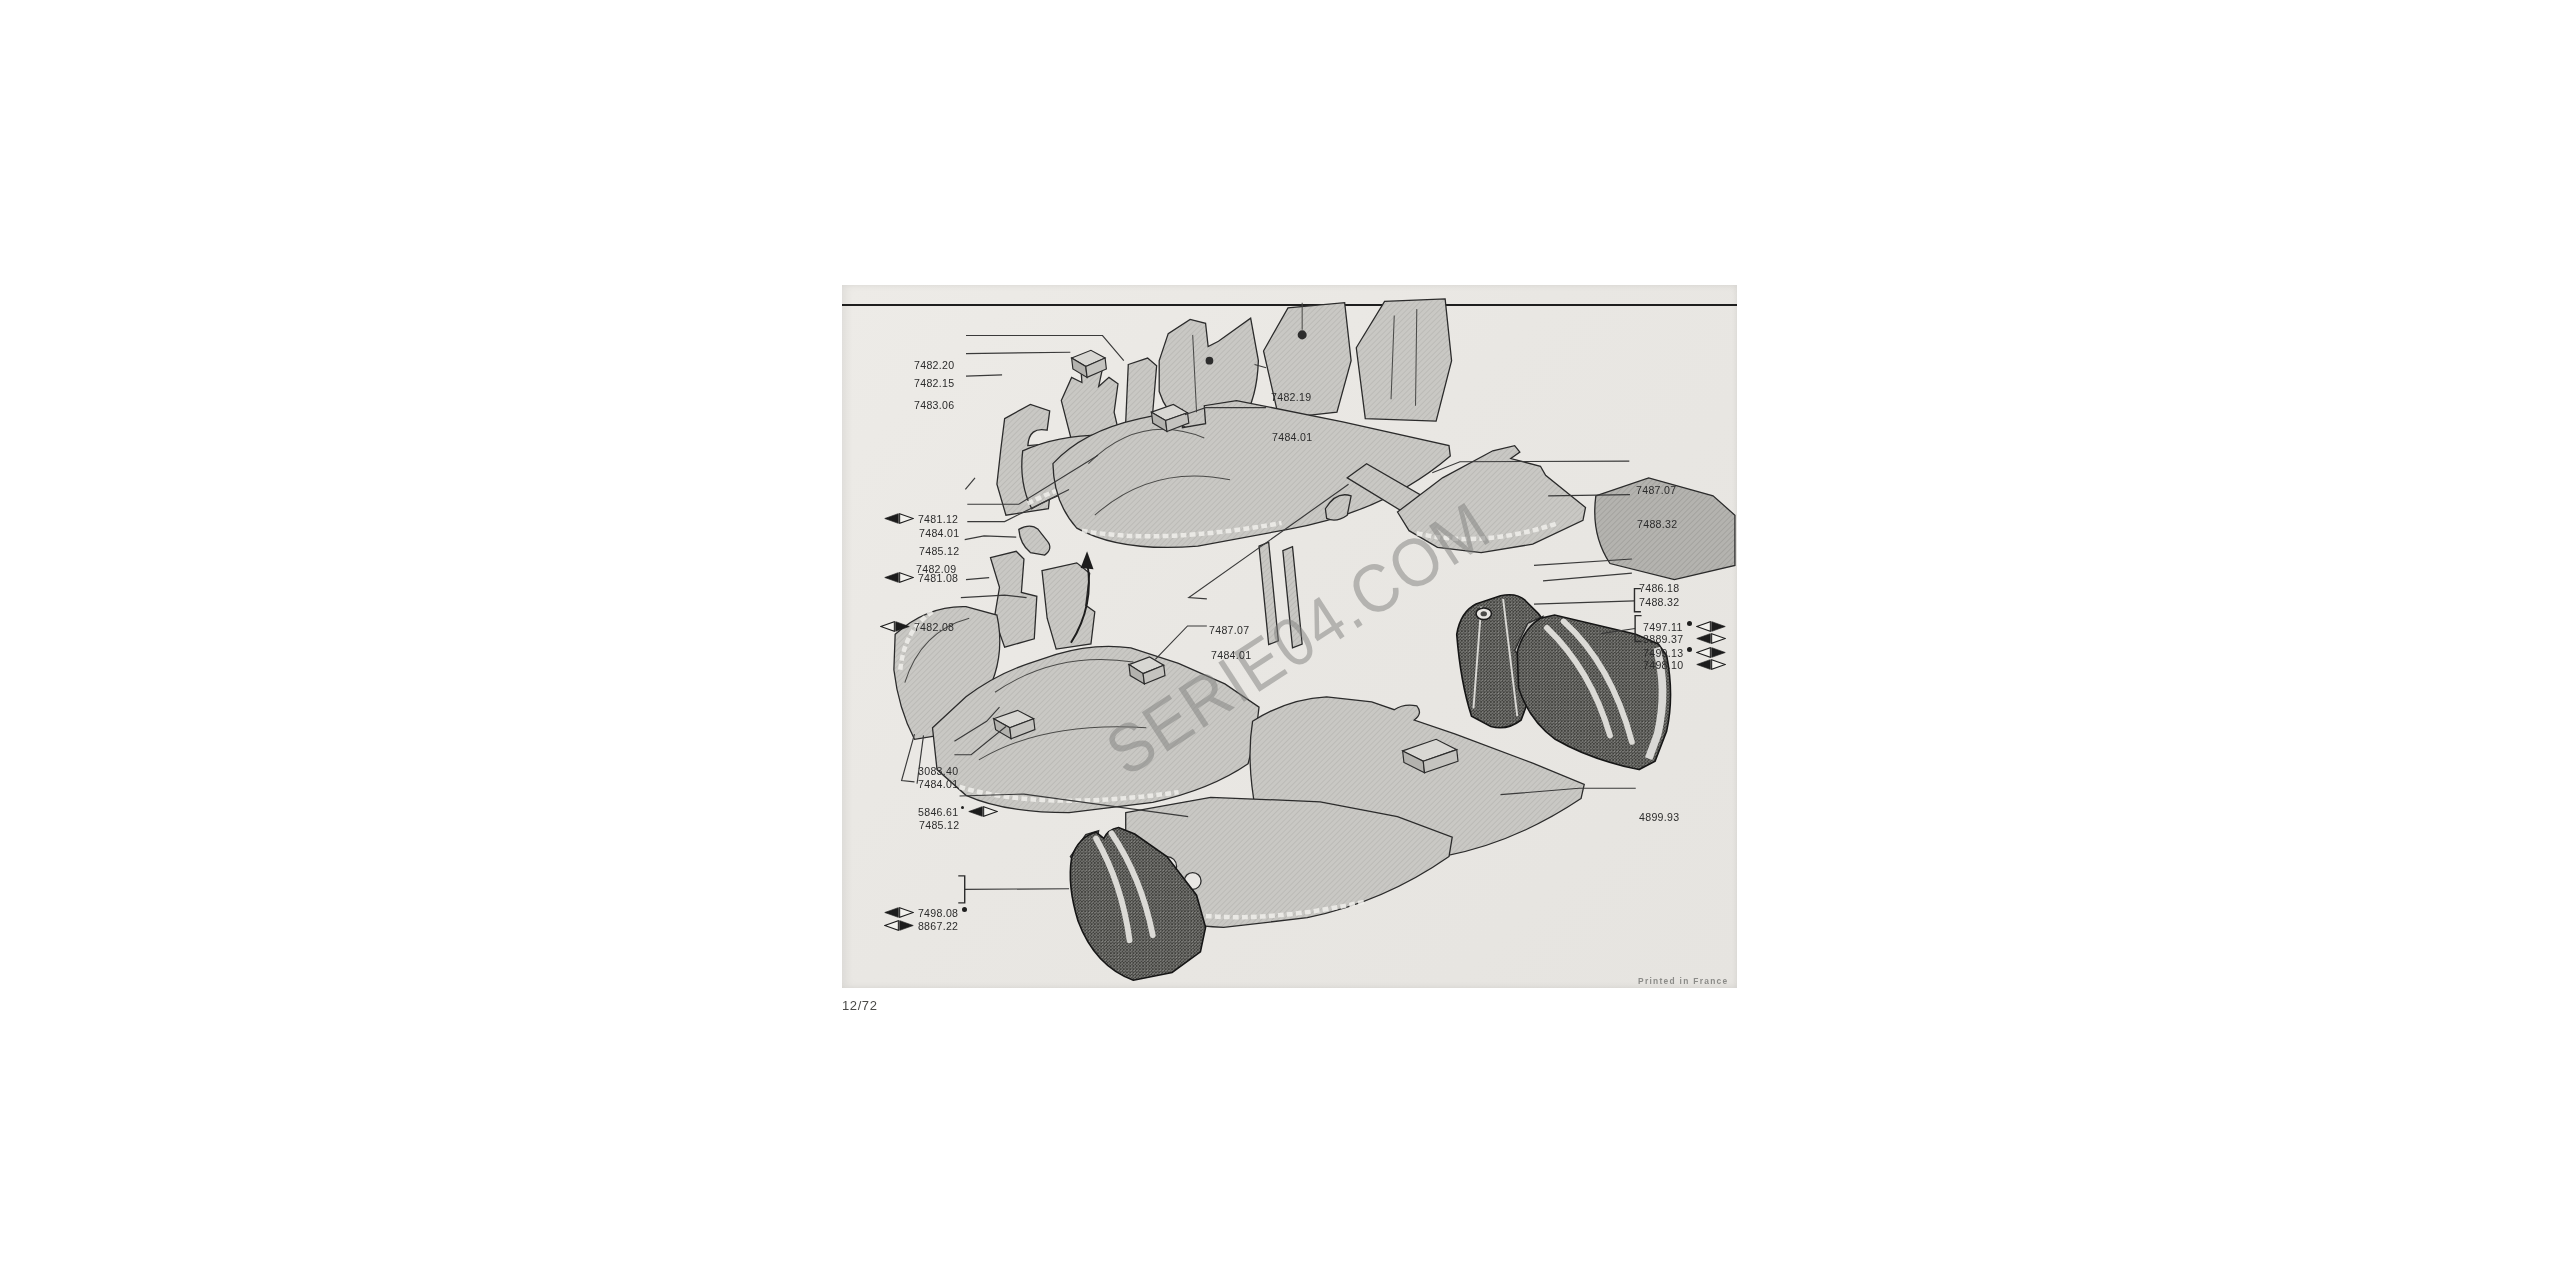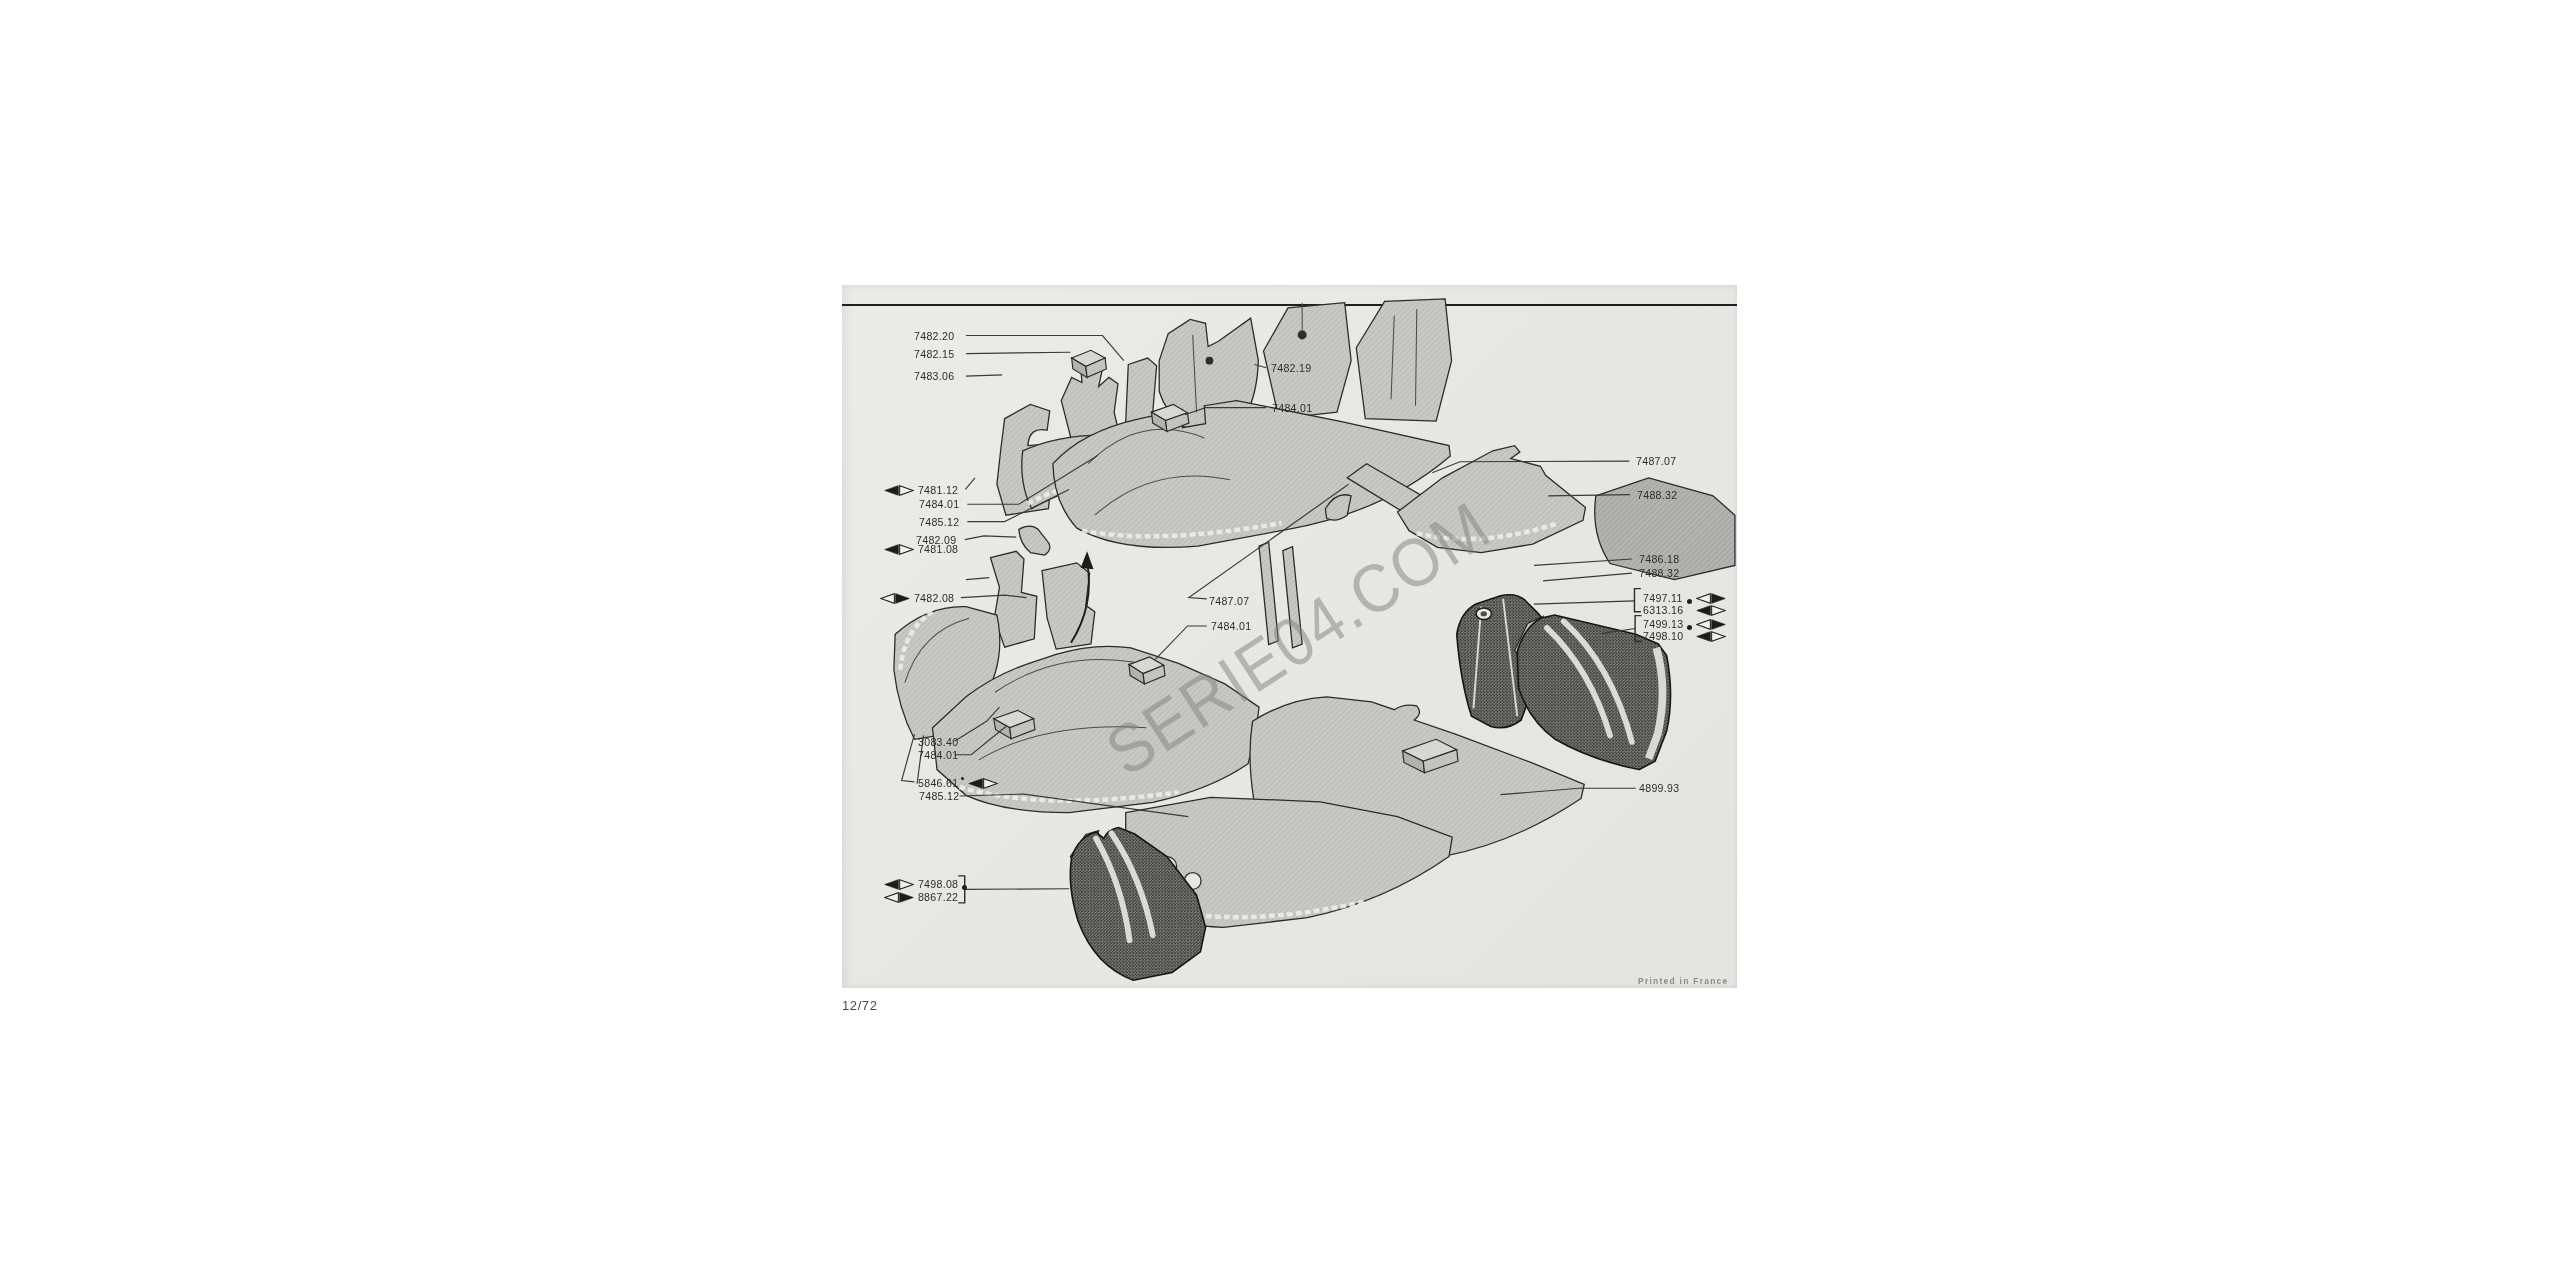--- a/index.html
+++ b/index.html
@@ -7,22 +7,22 @@
           font-family:"Liberation Sans",sans-serif;}
   .page{position:absolute;left:842px;top:285px;width:895px;height:703px;
         background:linear-gradient(135deg,#edebe7 0%,#e9e7e3 45%,#e6e4e0 100%);
         box-shadow:inset 3.9px 0 9px rgba(0,0,0,0.06), inset -1.9px 0 5.2px rgba(0,0,0,0.04);}
   .page-rule{position:absolute;left:0;top:18.7px;width:100%;height:2.6px;background:#1e1e1e;}
   .diagram-svg{position:absolute;left:0;top:0;z-index:2;}
   .watermark{position:absolute;left:1298px;top:638px;z-index:3;
              transform:translate(-50%,-50%) rotate(-33deg) scaleX(0.92);
              font-size:68px;letter-spacing:1.9px;font-weight:500;
              color:rgba(128,128,126,0.5);white-space:nowrap;pointer-events:none;}
-  .lbl{position:absolute;display:flex;align-items:flex-end;gap:3.9px;z-index:4;
-       font-size:10.6px;color:#2c2c2c;white-space:nowrap;}
+  .lbl{position:absolute;display:flex;align-items:flex-start;gap:3.9px;z-index:4;
+       font-size:10.6px;color:#2c2c2c;white-space:nowrap;margin-top:29px;}
   .lbl .t{letter-spacing:0.3px;}
   .dot{width:5.2px;height:5.2px;border-radius:50%;background:#1f1f1f;display:inline-block;}
   .sdot{width:3.2px;height:3.2px;border-radius:50%;background:#1f1f1f;display:inline-block;
         align-self:flex-start;margin-top:0px;margin-left:-1.3px;}
   .arr{display:block;}
   .af{fill:#1c1c1c;stroke:#1c1c1c;stroke-width:1;}
   .ao{fill:#f2f1ed;stroke:#1c1c1c;stroke-width:1.6;}
   .sheet-no{position:absolute;left:842px;top:974px;z-index:4;font-size:13px;color:#4a4a48;letter-spacing:0.6px;margin-top:24px;}
   .printed{position:absolute;left:1638px;top:976px;z-index:4;font-size:8.4px;color:#8b8b88;letter-spacing:1.3px;font-weight:bold;}
   .pc{fill:url(#hl);stroke:#2b2b2b;stroke-width:2;}
@@ -261,21 +261,21 @@
 
   <div class="lbl" style="left:1643px;top:592px">
     <span class="t">7497.11</span>
       <span class="dot"></span>
     <svg class="arr" width="30" height="11" viewBox="0 0 46 17">
         <polygon class="ao" points="1,8.5 22,1 22,16"></polygon>
         <polygon class="af" points="24,1 45,8.5 24,16"></polygon>
       </svg>
     </div>
   <div class="lbl" style="left:1643px;top:604px">
-    <span class="t">6313.16</span>
+    <span class="t">3889.37</span>
     <svg class="arr" style="margin-left:9px" width="30" height="11" viewBox="0 0 46 17">
         <polygon class="af" points="1,8.5 22,1 22,16"></polygon>
         <polygon class="ao" points="24,1 45,8.5 24,16"></polygon>
       </svg>
     </div>
   <div class="lbl" style="left:1643px;top:618px">
     <span class="t">7499.13</span>
       <span class="dot"></span>
     <svg class="arr" width="30" height="11" viewBox="0 0 46 17">
         <polygon class="ao" points="1,8.5 22,1 22,16"></polygon>

